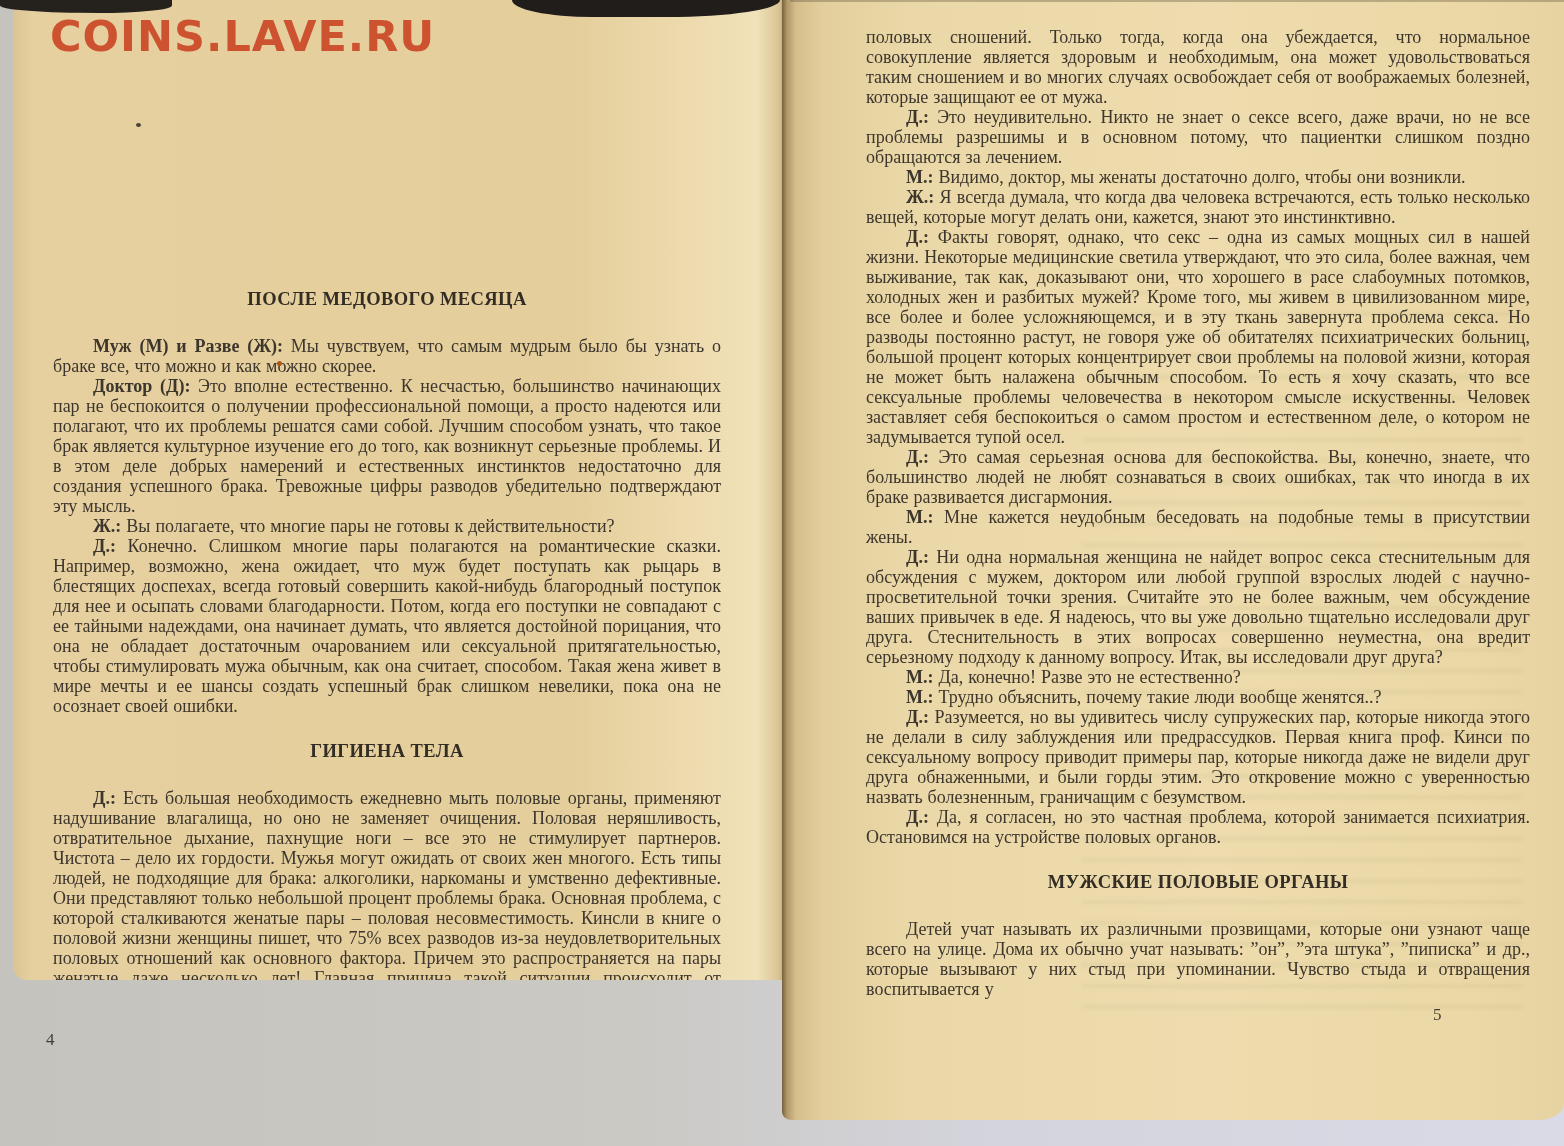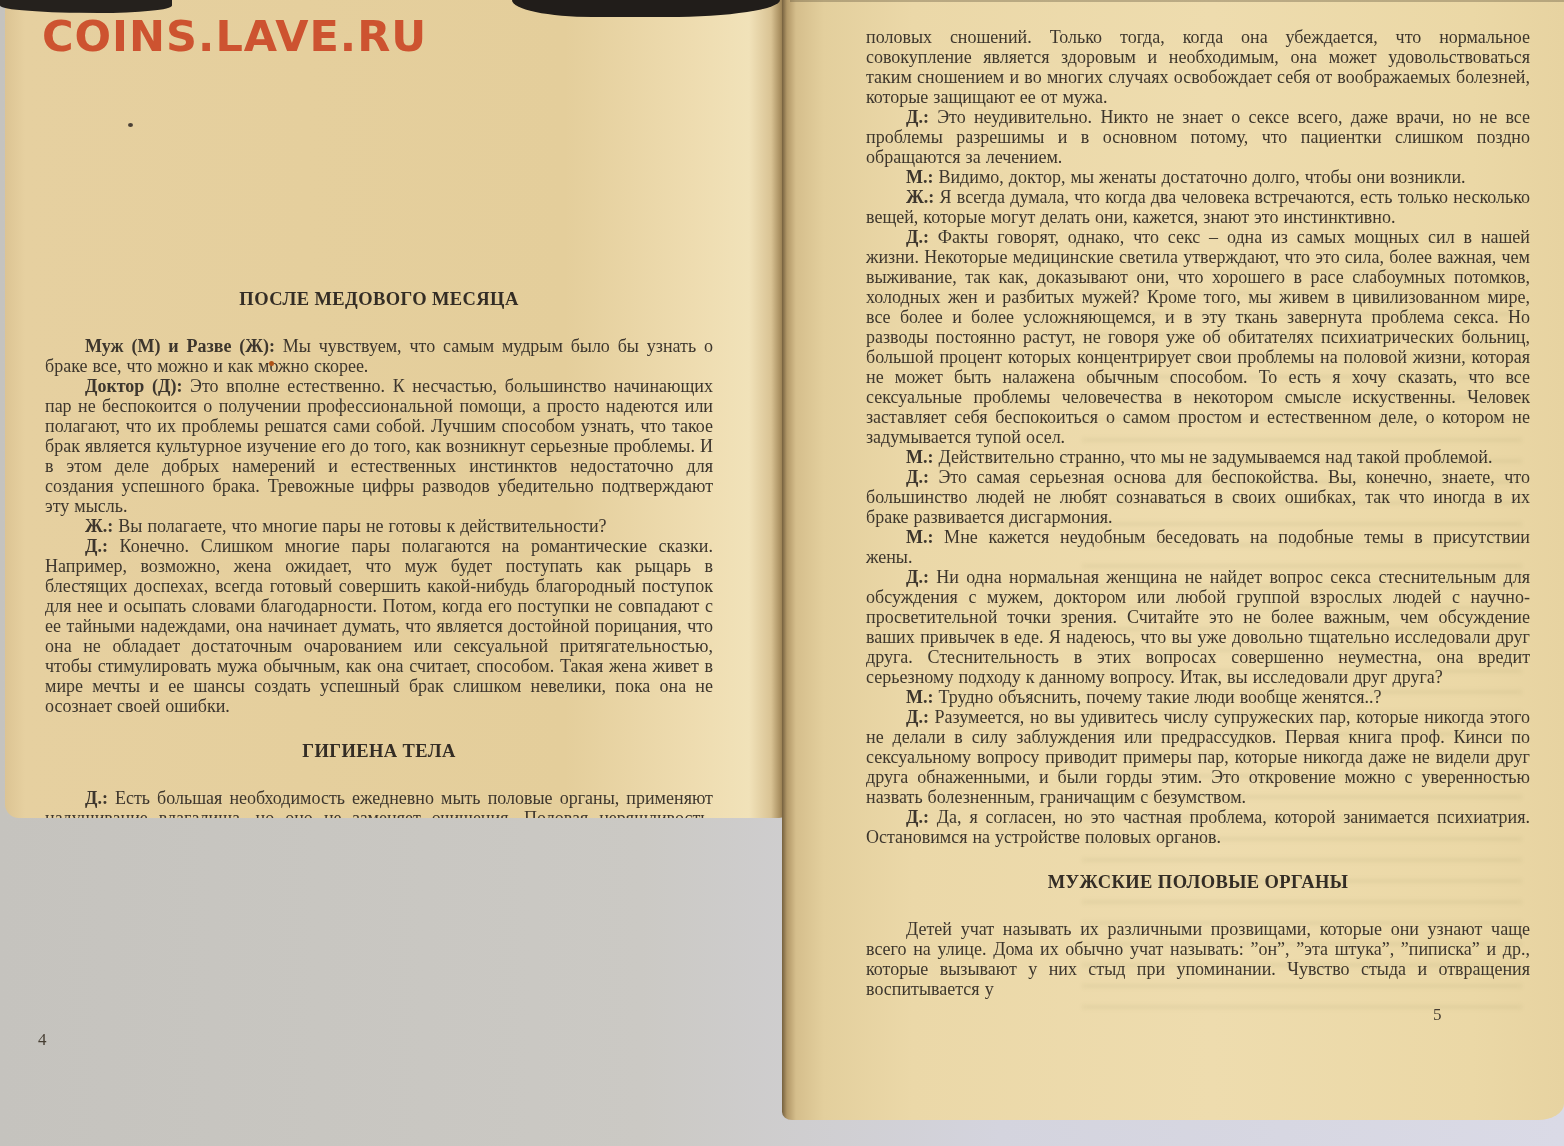--- a/index.html
+++ b/index.html
@@ -11,21 +11,21 @@
     font-family: "Liberation Serif", serif;
   }
 
   
   .page {
     position: absolute; top: 0;
     color: #3d362d;
     font-size: 18px; line-height: 20px;
   }
   .page-left {
-    left: 5px; width: 782px; height: 818px;
+    left: 13px; width: 782px; height: 980px;
     background: linear-gradient(90deg,
       #dcc493 0, #e6d0a0 20px, #e5cf9d 300px, #e4ce9b 560px,
       #eedcb0 688px, #f1e2b9 744px, #d9c394 766px, #a98f60 775px, #866d45 780px, #74603e 782px);
     border-radius: 0 0 8px 14px;
   }
   .page-right {
     left: 782px; width: 782px; height: 1120px;
     background: linear-gradient(90deg,
       #75603e 0, #b29868 5px, #d5be8c 14px, #e3cf9d 42px, #ebd8a8 130px,
       #eedcae 430px, #ebd8a6 690px, #e7d3a1 782px);
@@ -122,24 +122,24 @@
 </div>
 
 <div class="page page-right">
   <div class="bleed-through"></div>
   <div class="page-content">
       <p class="para flush">половых сношений. Только тогда, когда она убеждается, что нормальное совокупление является здоровым и необходимым, она может удовольствоваться таким сношением и во многих случаях освобождает себя от воображаемых болезней, которые защищают ее от мужа.</p>
       <p class="para"><b class="lead">Д.:</b> Это неудивительно. Никто не знает о сексе всего, даже врачи, но не все проблемы разрешимы и в основном потому, что пациентки слишком поздно обращаются за лечением.</p>
       <p class="para"><b class="lead">М.:</b> Видимо, доктор, мы женаты достаточно долго, чтобы они возникли.</p>
       <p class="para"><b class="lead">Ж.:</b> Я всегда думала, что когда два человека встречаются, есть только несколько вещей, которые могут делать они, кажется, знают это инстинктивно.</p>
       <p class="para"><b class="lead">Д.:</b> Факты говорят, однако, что секс – одна из самых мощных сил в нашей жизни. Некоторые медицинские светила утверждают, что это сила, более важная, чем выживание, так как, доказывают они, что хорошего в расе слабоумных потомков, холодных жен и разбитых мужей? Кроме того, мы живем в цивилизованном мире, все более и более усложняющемся, и в эту ткань завернута проблема секса. Но разводы постоянно растут, не говоря уже об обитателях психиатрических больниц, большой процент которых концентрирует свои проблемы на половой жизни, которая не может быть налажена обычным способом. То есть я хочу сказать, что все сексуальные проблемы человечества в некотором смысле искуственны. Человек заставляет себя беспокоиться о самом простом и естественном деле, о котором не задумывается тупой осел.</p>
-      <p class="para"><b class="lead">М.:</b> Действительно странно, что мы не задумываемся над такой проблемой.</p>
       <p class="para"><b class="lead">Д.:</b> Это самая серьезная основа для беспокойства. Вы, конечно, знаете, что большинство людей не любят сознаваться в своих ошибках, так что иногда в их браке развивается дисгармония.</p>
       <p class="para"><b class="lead">М.:</b> Мне кажется неудобным беседовать на подобные темы в присутствии жены.</p>
       <p class="para"><b class="lead">Д.:</b> Ни одна нормальная женщина не найдет вопрос секса стеснительным для обсуждения с мужем, доктором или любой группой взрослых людей с научно-просветительной точки зрения. Считайте это не более важным, чем обсуждение ваших привычек в еде. Я надеюсь, что вы уже довольно тщательно исследовали друг друга. Стеснительность в этих вопросах совершенно неуместна, она вредит серьезному подходу к данному вопросу. Итак, вы исследовали друг друга?</p>
+      <p class="para"><b class="lead">М.:</b> Да, конечно! Разве это не естественно?</p>
       <p class="para"><b class="lead">М.:</b> Трудно объяснить, почему такие люди вообще женятся..?</p>
       <p class="para"><b class="lead">Д.:</b> Разумеется, но вы удивитесь числу супружеских пар, которые никогда этого не делали в силу заблуждения или предрассудков. Первая книга проф. Кинси по сексуальному вопросу приводит примеры пар, которые никогда даже не видели друг друга обнаженными, и были горды этим. Это откровение можно с уверенностью назвать болезненным, граничащим с безумством.</p>
       <p class="para"><b class="lead">Д.:</b> Да, я согласен, но это частная проблема, которой занимается психиатрия. Остановимся на устройстве половых органов.</p>
       <div class="heading">МУЖСКИЕ ПОЛОВЫЕ ОРГАНЫ</div>
       <p class="para">Детей учат называть их различными прозвищами, которые они узнают чаще всего на улице. Дома их обычно учат называть: ”он”, ”эта штука”, ”пиписка” и др., которые вызывают у них стыд при упоминании. Чувство стыда и отвращения воспитывается у</p>
     </div>
   <div class="pagenum pagenum-right">5</div>
 </div>
 
 <div class="top-dark-left"></div>

